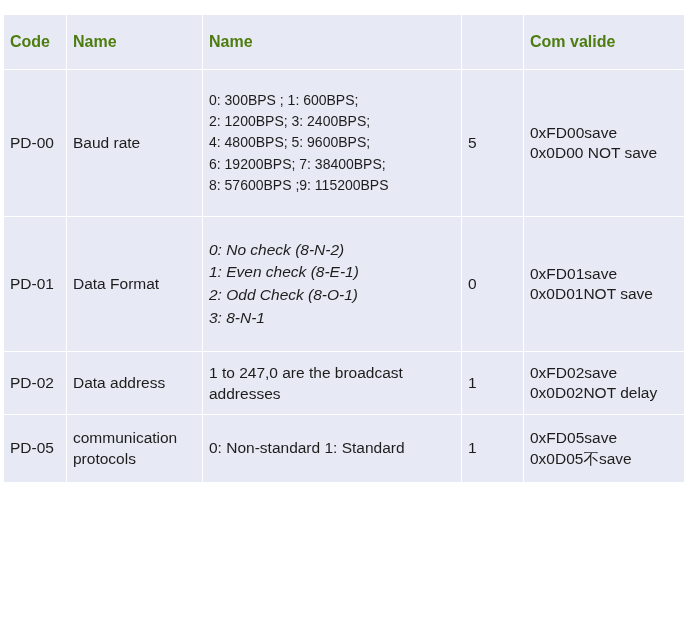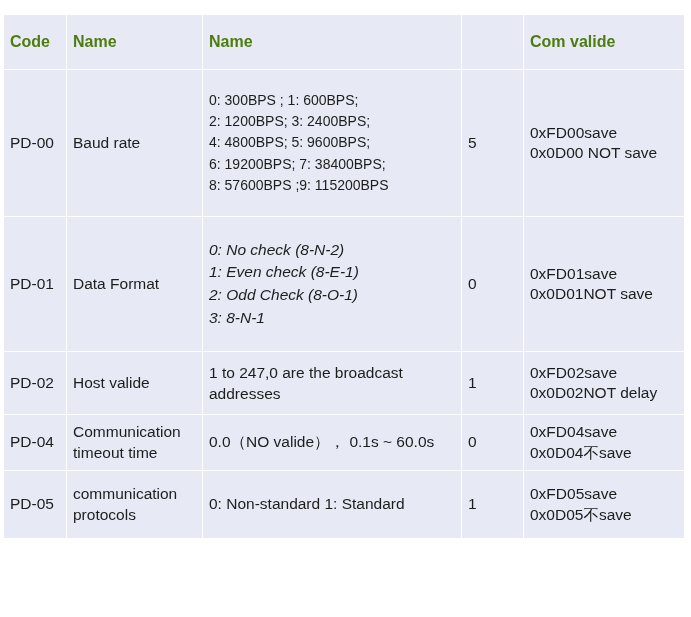--- a/index.html
+++ b/index.html
@@ -128,36 +128,28 @@
 1: Even check (8-E-1)
 2: Odd Check (8-O-1)
 3: 8-N-1</td>
         <td class="value-cell">0</td>
         <td class="com-cell">0xFD01save
 0x0D01NOT save</td>
       </tr>
 
       <tr class="r-pd02">
         <td class="code-cell">PD-02</td>
-        <td class="name-cell">Host valide</td>
+        <td class="name-cell">Data address</td>
         <td class="unit-cell">1 to 247,0 are the broadcast addresses</td>
         <td class="value-cell">1</td>
         <td class="com-cell">0xFD02save
 0x0D02NOT delay</td>
       </tr>
 
 
-      <tr class="r-pd04">
-        <td class="code-cell">PD-04</td>
-        <td class="name-cell">Communication timeout time</td>
-        <td class="unit-cell">0.0（NO valide）， 0.1s ~ 60.0s</td>
-        <td class="value-cell">0</td>
-        <td class="com-cell">0xFD04save
-0x0D04不save</td>
-      </tr>
 
       <tr class="r-pd05">
         <td class="code-cell">PD-05</td>
         <td class="name-cell">communication protocols</td>
         <td class="unit-cell">0: Non-standard 1: Standard</td>
         <td class="value-cell">1</td>
         <td class="com-cell">0xFD05save
 0x0D05不save</td>
       </tr>
 

